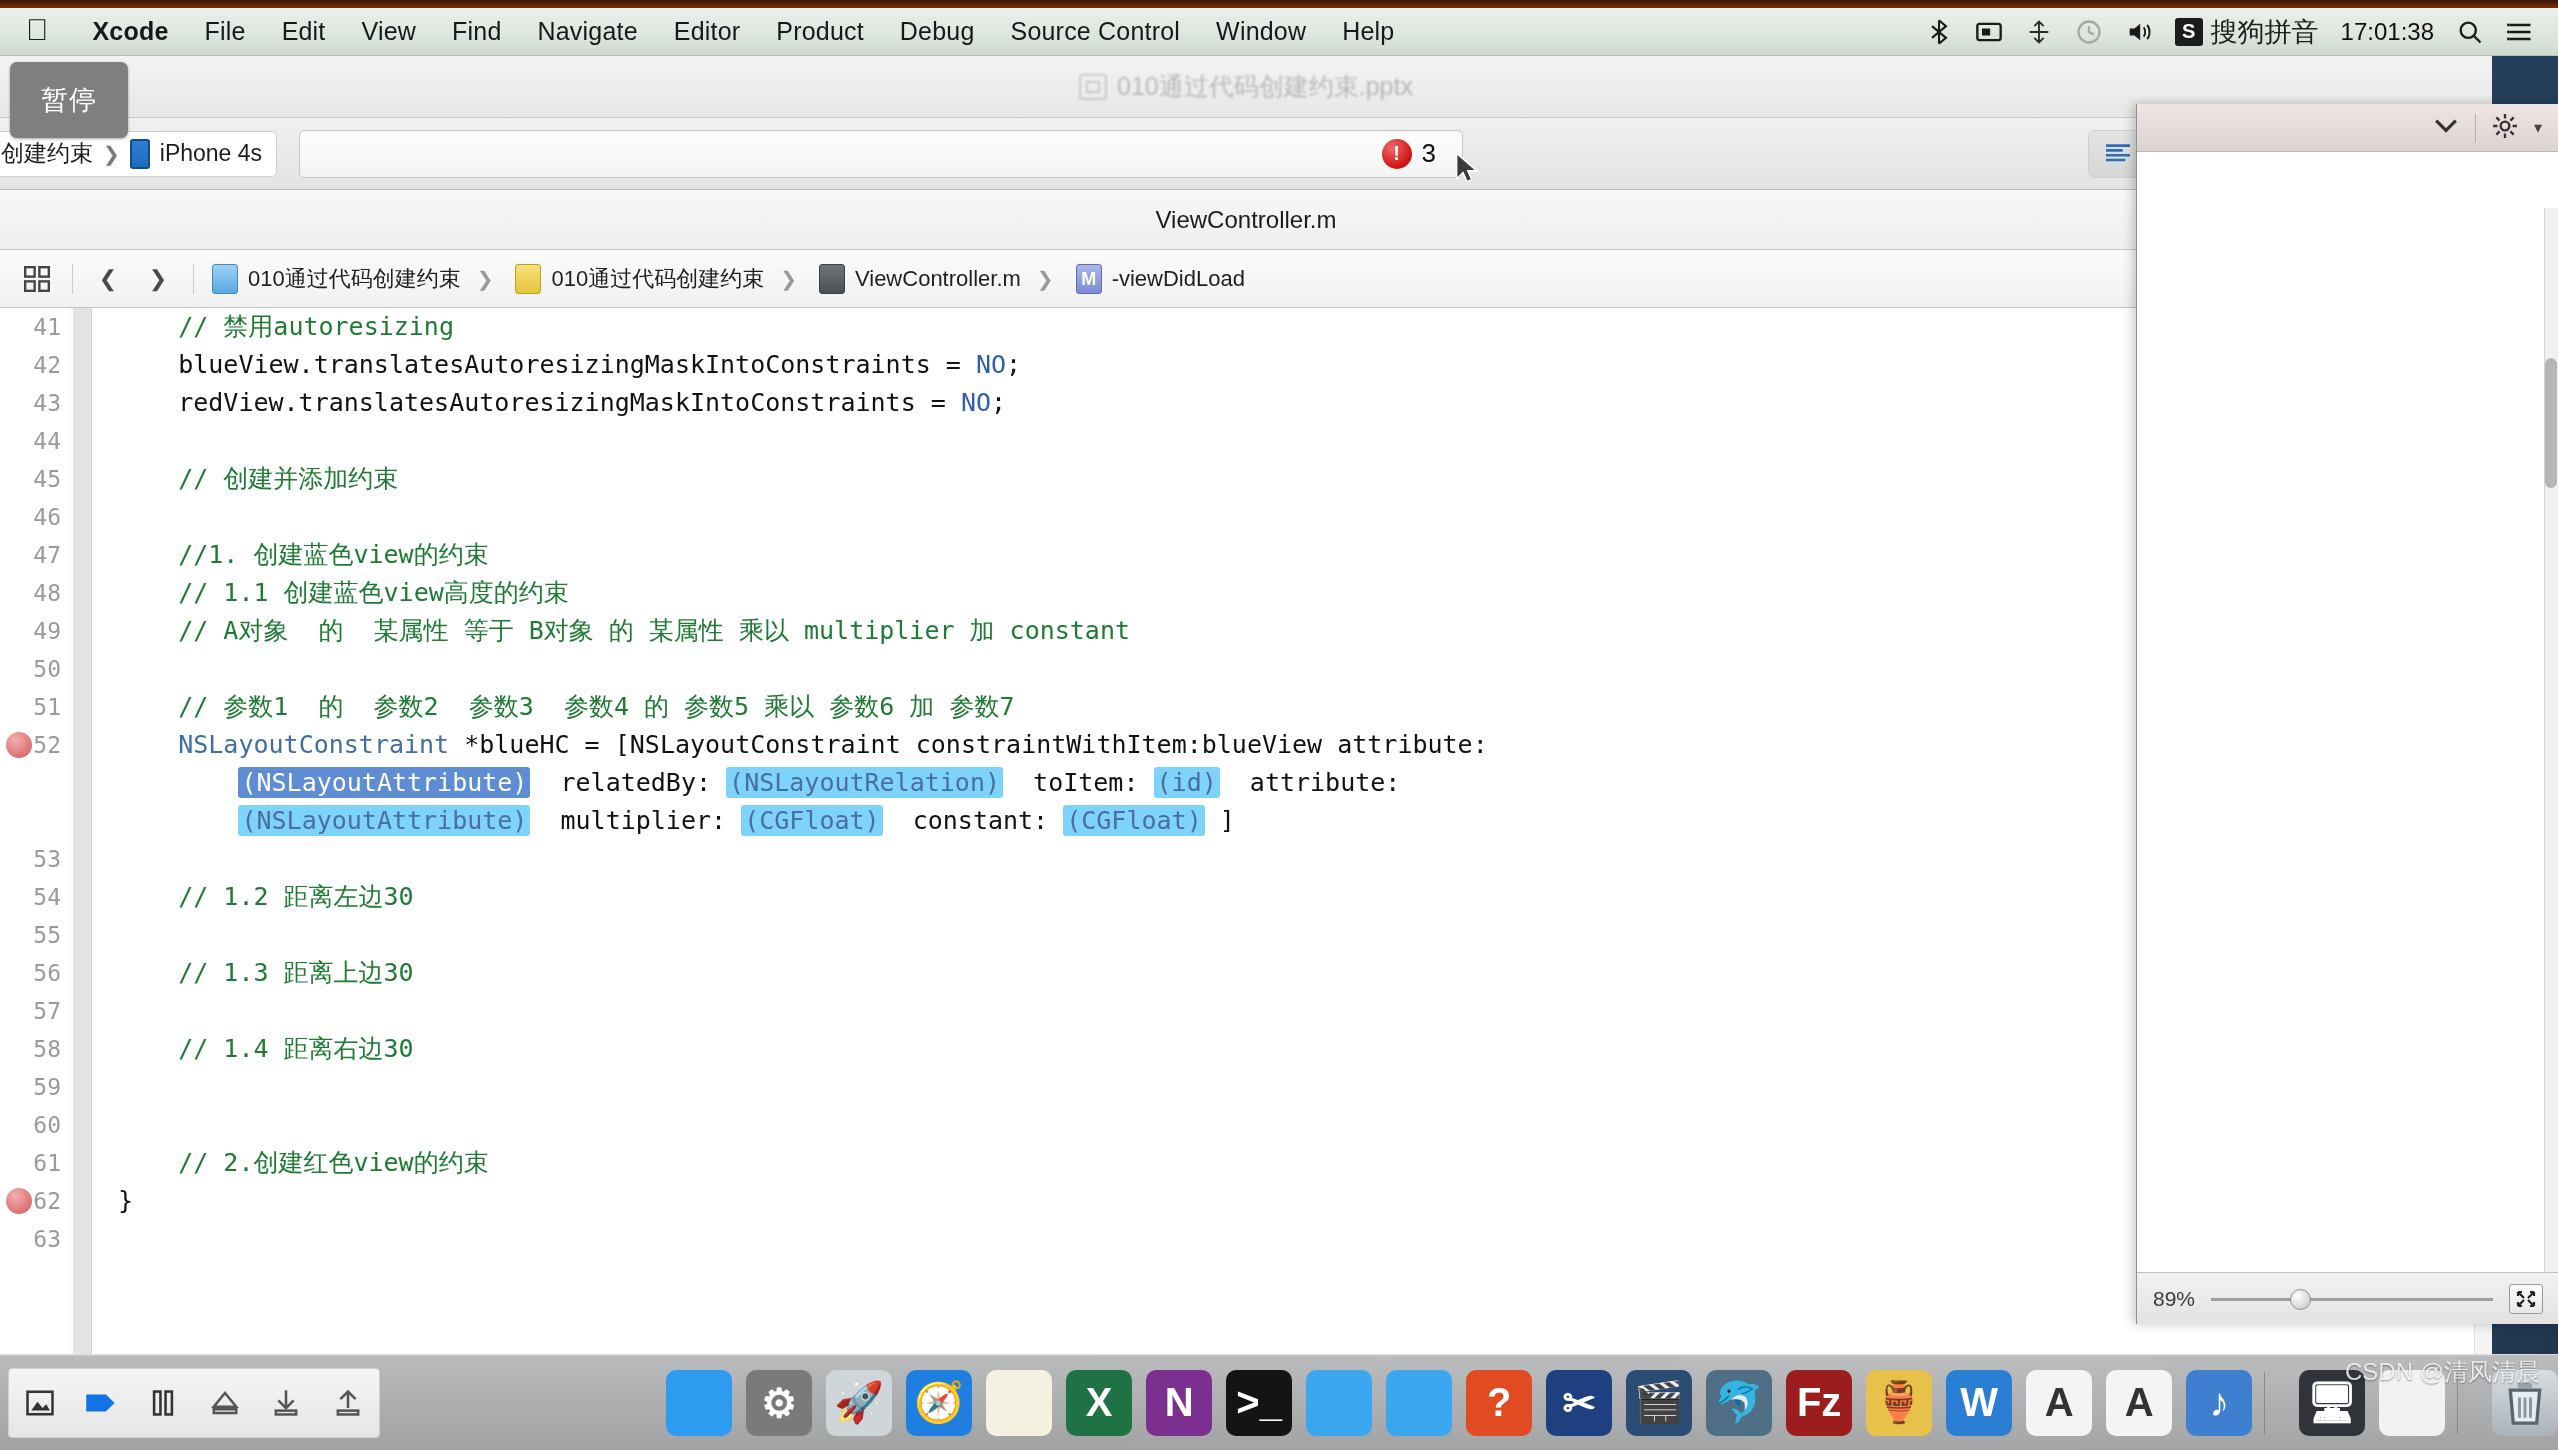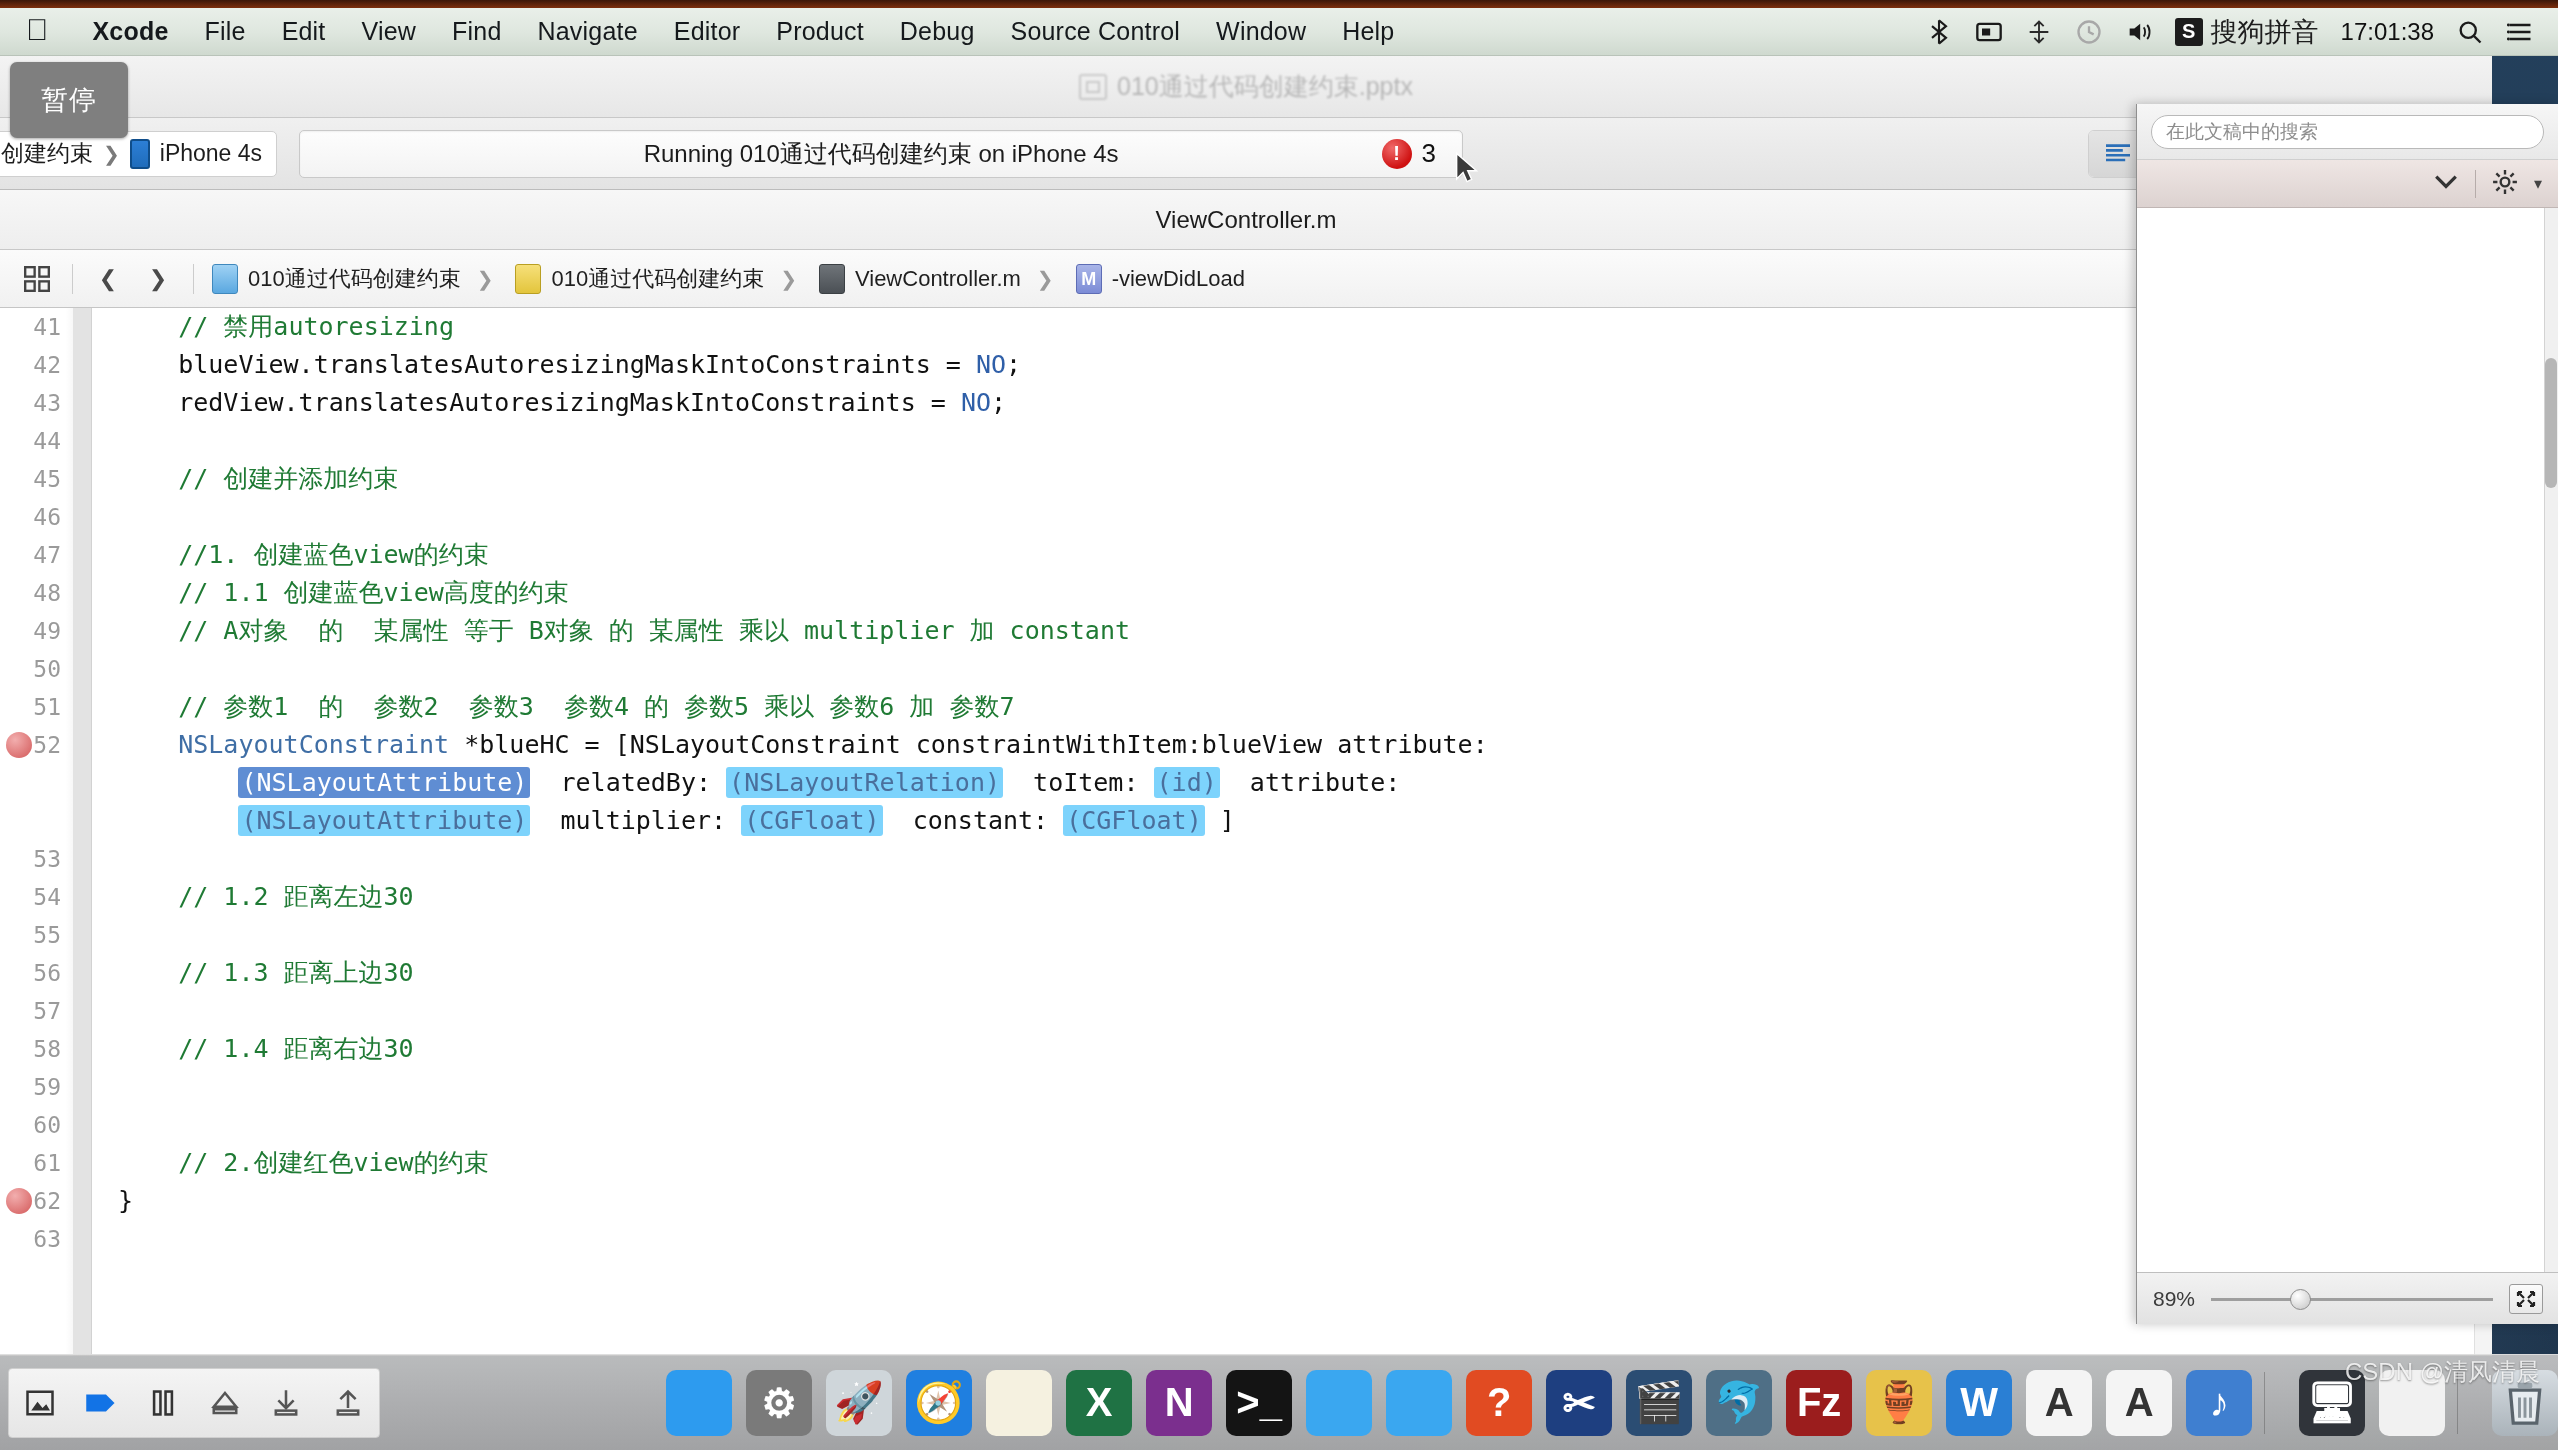--- a/index.html
+++ b/index.html
@@ -415,21 +415,20 @@
 
     <div class="xcode-toolbar">
       <div class="scheme-pill">
         <span>创建约束</span>
         <span class="chev">❯</span>
         <span class="dev-icon"></span>
         <span>iPhone 4s</span>
       </div>
 
       <div class="status-field">
-        <span>Running 010通过代码创建约束 on iPhone 4s</span>
         <span class="issue-badge">
           <span class="issue-dot">!</span>
           <span class="issue-count">3</span>
         </span>
       </div>
 
       <div class="toolbar-right">
         <div class="seg-group">
           <div class="seg-btn active">
             <svg width="30" height="24" viewBox="0 0 24 20">
@@ -549,25 +548,20 @@
       <div class="code" id="code"><div class="cl"><span class="cmt">    // 禁用autoresizing</span></div><div class="cl"><span>    blueView.translatesAutoresizingMaskIntoConstraints = </span><span class="type">NO</span><span>;</span></div><div class="cl"><span>    redView.translatesAutoresizingMaskIntoConstraints = </span><span class="type">NO</span><span>;</span></div><div class="cl"><span></span></div><div class="cl"><span class="cmt">    // 创建并添加约束</span></div><div class="cl"><span></span></div><div class="cl"><span class="cmt">    //1. 创建蓝色view的约束</span></div><div class="cl"><span class="cmt">    // 1.1 创建蓝色view高度的约束</span></div><div class="cl"><span class="cmt">    // A对象  的  某属性 等于 B对象 的 某属性 乘以 multiplier 加 constant</span></div><div class="cl"><span></span></div><div class="cl"><span class="cmt">    // 参数1  的  参数2  参数3  参数4 的 参数5 乘以 参数6 加 参数7</span></div><div class="cl"><span>    </span><span class="cls">NSLayoutConstraint</span><span> *blueHC = [</span><span>NSLayoutConstraint</span><span> constraintWithItem:blueView attribute:</span></div><div class="cl"><span>        </span><span class="ph sel">(NSLayoutAttribute)</span><span>  relatedBy: </span><span class="ph">(NSLayoutRelation)</span><span>  toItem: </span><span class="ph">(id)</span><span>  attribute:</span></div><div class="cl"><span>        </span><span class="ph">(NSLayoutAttribute)</span><span>  multiplier: </span><span class="ph">(CGFloat)</span><span>  constant: </span><span class="ph">(CGFloat)</span><span> ]</span></div><div class="cl"><span></span></div><div class="cl"><span class="cmt">    // 1.2 距离左边30</span></div><div class="cl"><span></span></div><div class="cl"><span class="cmt">    // 1.3 距离上边30</span></div><div class="cl"><span></span></div><div class="cl"><span class="cmt">    // 1.4 距离右边30</span></div><div class="cl"><span></span></div><div class="cl"><span></span></div><div class="cl"><span class="cmt">    // 2.创建红色view的约束</span></div><div class="cl"><span>}</span></div><div class="cl"><span></span></div></div>
       <div class="ed-vtrack">
         <div class="ed-vscroll"></div>
       </div>
     </div>
   </div>
 
   <div class="outer-scroll"></div>
 
   <div class="wordwin">
-    <div class="ww-searchrow">
-      <div class="ww-search">
-        <span>在此文稿中的搜索</span>
-      </div>
-    </div>
     <div class="ww-toolbar">
       <span>
         <svg width="26" height="20" viewBox="0 0 24 18">
             <path d="M3 4l9 9 9-9" stroke="#333" stroke-width="3" fill="none"></path>
           </svg>
       </span>
       <span class="ww-tb-sep"></span>
       <span>
         <svg width="26" height="26" viewBox="0 0 24 24">
             <circle cx="12" cy="12" r="4" stroke="#333" stroke-width="2.2" fill="none"></circle>

